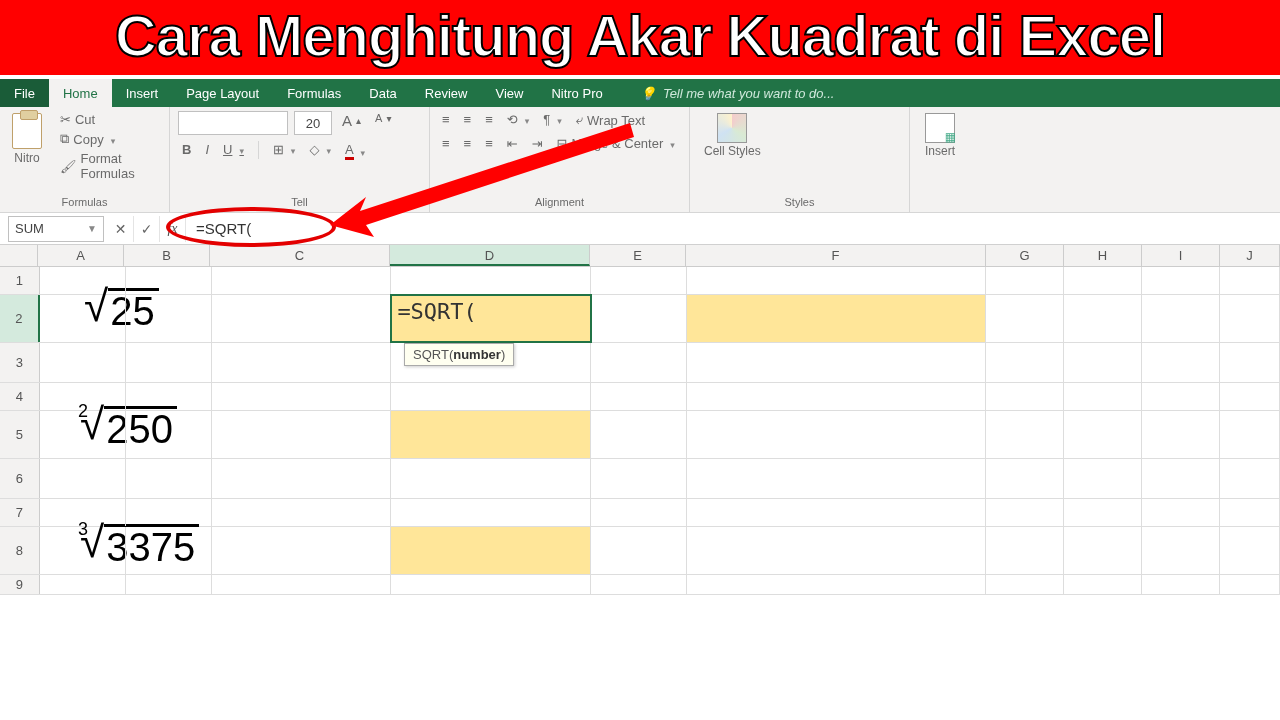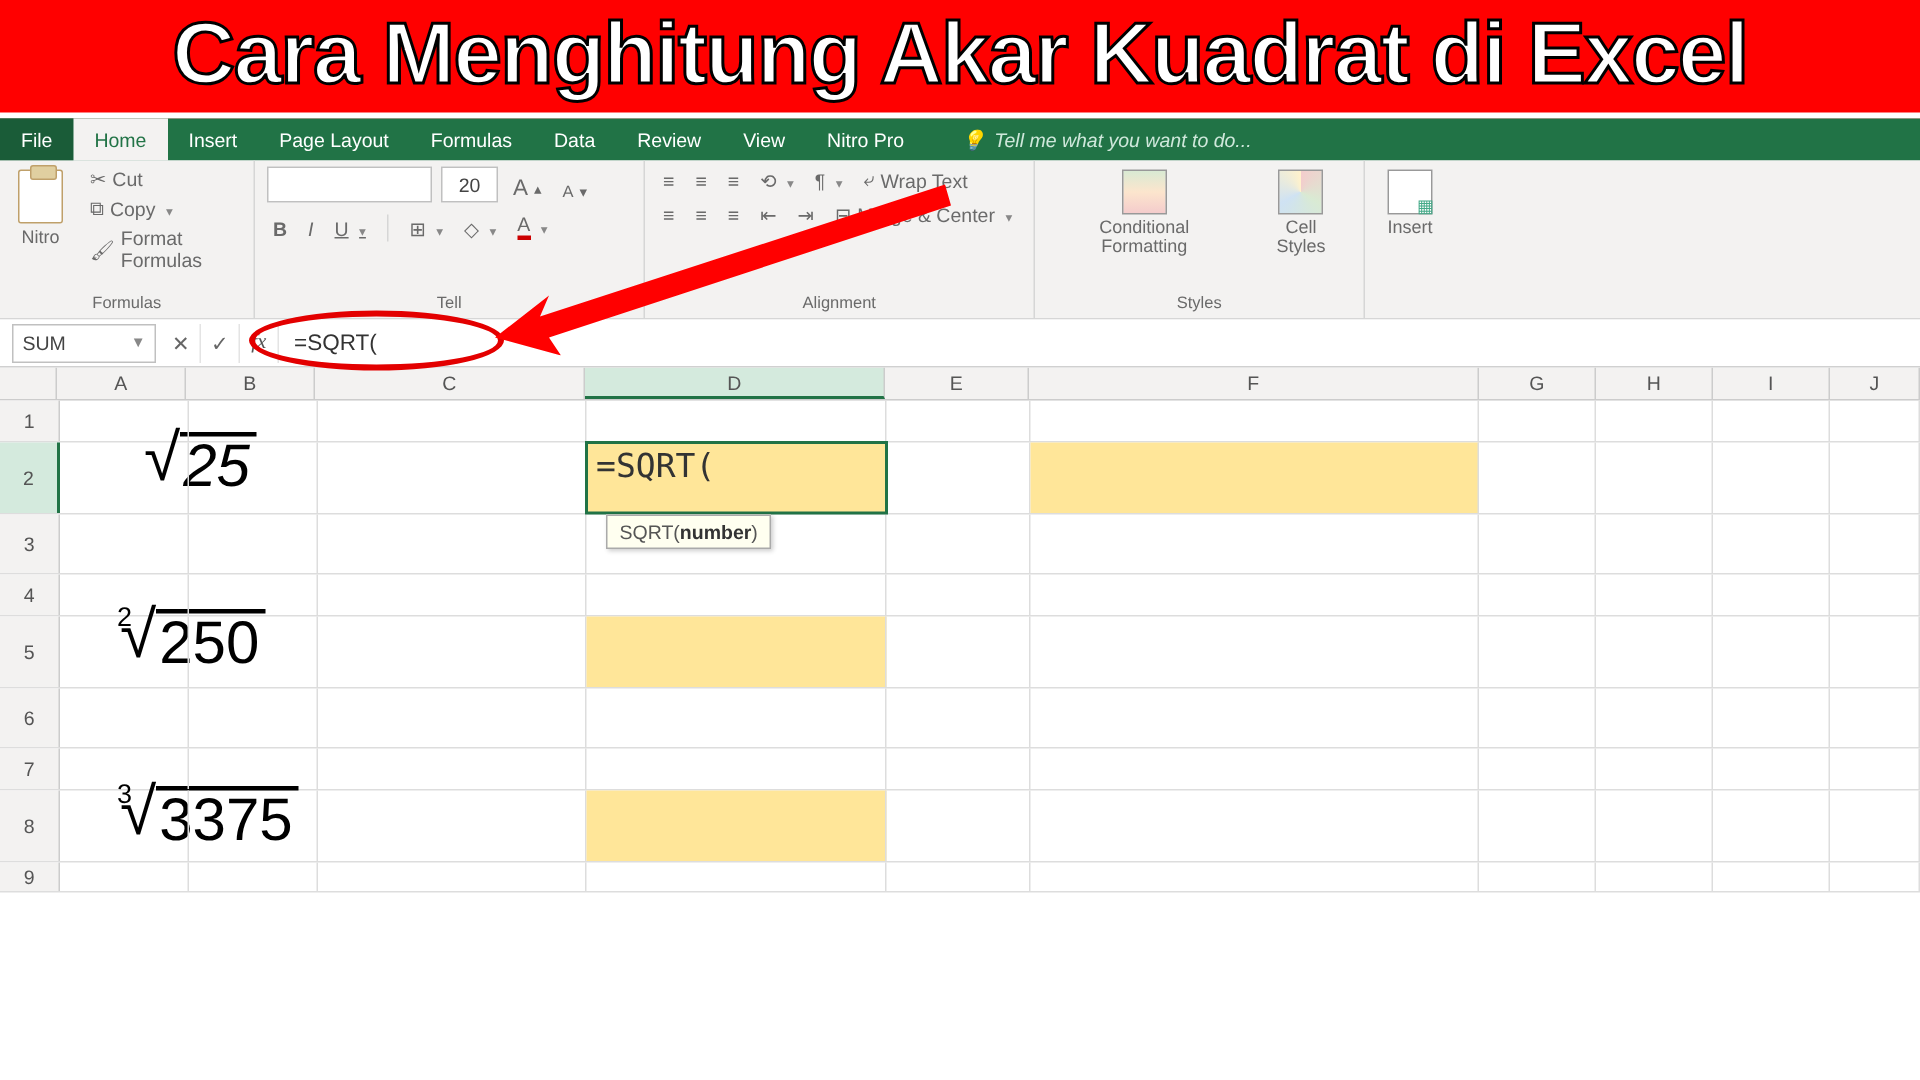--- a/index.html
+++ b/index.html
@@ -10,21 +10,21 @@
 .tabs { display: flex; background: #217346; height: 28px; align-items: stretch; }
 .tab { color: #fff; padding: 5px 14px; font-size: 13px; cursor: pointer; display: flex; align-items: center; }
 .tab.file { background: #1a5c38; }
 .tab.active { background: #f3f2f1; color: #217346; }
 .tab.tell { color: #cfe8db; font-style: italic; margin-left: 10px; }
 .tab.tell .bulb { margin-right: 6px; }
 
 .ribbon { background: #f3f2f1; border-bottom: 1px solid #d6d6d6; height: 106px; display: flex; position: relative; }
 .group { border-right: 1px solid #d6d6d6; padding: 4px 8px 2px 8px; display: flex; flex-direction: column; justify-content: space-between; height: 100%; }
 .group-label { color: #6a6a6a; font-size: 11px; text-align: center; padding-bottom: 2px; }
-.row { display: flex; align-items: flex-end; gap: 6px; }
+.row { display: flex; align-items: flex-start; gap: 6px; }
 .btn { color: #6a6a6a; font-size: 13px; display: flex; align-items: center; gap: 4px; padding: 1px 4px; cursor: pointer; }
 .btn.small { font-size: 11px; }
 .paste-big { display: flex; flex-direction: column; align-items: center; color: #6a6a6a; font-size: 12px; padding: 2px 4px; cursor: pointer; }
 .paste-glyph { width: 30px; height: 36px; background: #fff; border: 1px solid #bfa06a; border-radius: 2px; position: relative; margin-bottom: 2px; }
 .paste-glyph::before { content: ""; position: absolute; top: -4px; left: 7px; width: 16px; height: 8px; background: #e0cfa0; border: 1px solid #bfa06a; border-radius: 2px; }
 .fontbox { width: 110px; height: 24px; border: 1px solid #c0c0c0; background: #fff; padding: 2px 6px; font-size: 13px; color: #999; }
 .sizebox { width: 38px; height: 24px; border: 1px solid #c0c0c0; background: #fff; padding: 2px 4px; font-size: 13px; color: #444; text-align: center; }
 .sep { width: 1px; height: 60px; background: #d6d6d6; margin: 0 4px; }
 
 .bigbtn { display: flex; flex-direction: column; align-items: center; color: #6a6a6a; font-size: 12px; padding: 2px 6px; cursor: pointer; text-align: center; line-height: 1.1; }
@@ -201,24 +201,20 @@
           </div>
       </div>
     </div>
     <div class="group-label">Alignment</div>
   </div>
 
 
   <div class="group" style="width:220px;">
     <div class="row" style="height:74px;align-items:flex-start;">
       <div class="bigbtn">
-        <div class="glyph" style="background:linear-gradient(#d9ead3,#fce5cd,#f4cccc);border:1px solid #999;"></div>
-        <span>Conditional Formatting</span>
-      </div>
-      <div class="bigbtn">
         <div class="glyph" style="background:conic-gradient(#f4cccc,#d9ead3,#cfe2f3,#fff2cc);border:1px solid #999;"></div>
         <span>Cell Styles</span>
       </div>
     </div>
     <div class="group-label">Styles</div>
   </div>
 
   <div class="group" style="width:60px;border-right:none;">
     <div class="bigbtn">
       <div class="glyph" style="background:#fff;border:1px solid #999;position:relative;">
@@ -259,21 +255,21 @@
       <div class="ch" style="width: 300px;">F</div>
       <div class="ch" style="width: 78px;">G</div>
       <div class="ch" style="width: 78px;">H</div>
       <div class="ch" style="width: 78px;">I</div>
       <div class="ch" style="width: 60px;">J</div>
     </div>
 </div>
 
 <div class="gridarea" id="gridarea">
 
-  <div class="mathroot" style="left:96px; top:14px;font-style:italic;">
+  <div class="mathroot" style="left:84px; top:14px;">
     <span class="rad"><span class="surd">√</span><span class="val">25</span></span>
   </div>
   <div class="mathroot" style="left:80px; top:132px;">
     <span class="rad"><span class="idx" style="left:-2px; top:2px;">2</span><span class="surd">√</span><span class="val">250</span></span>
   </div>
   <div class="mathroot" style="left:80px; top:250px;">
     <span class="rad"><span class="idx" style="left:-2px; top:2px;">3</span><span class="surd">√</span><span class="val">3375</span></span>
   </div>
 
   <div class="tooltip-hint" style="left:404px; top:76px;">

